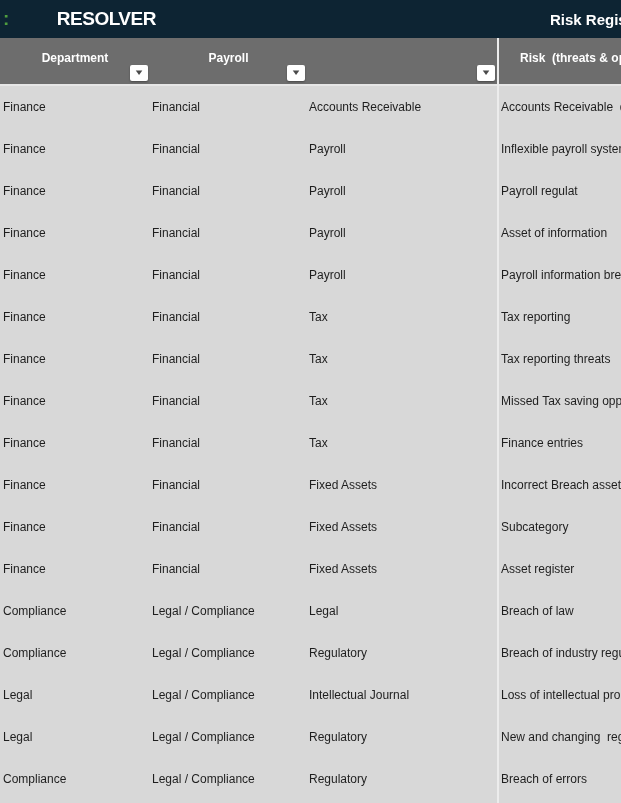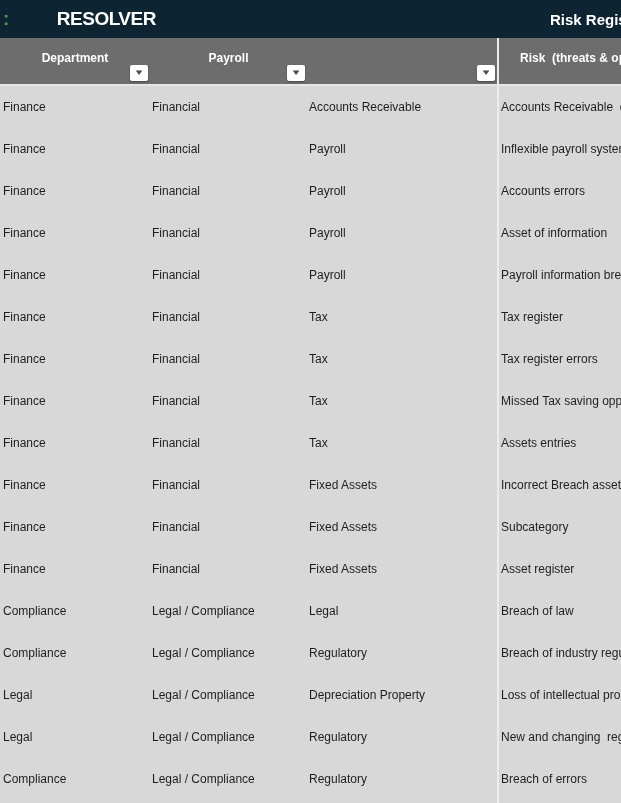--- a/index.html
+++ b/index.html
@@ -106,63 +106,63 @@
       <span class="cell c1">Finance</span>
       <span class="cell c2">Financial</span>
       <span class="cell c3">Payroll</span>
       <span class="cell c4">Inflexible payroll system</span>
     </div>
 
     <div class="row">
       <span class="cell c1">Finance</span>
       <span class="cell c2">Financial</span>
       <span class="cell c3">Payroll</span>
-      <span class="cell c4">Accounts errors</span>
+      <span class="cell c4">Payroll regulat</span>
     </div>
 
     <div class="row">
       <span class="cell c1">Finance</span>
       <span class="cell c2">Financial</span>
       <span class="cell c3">Payroll</span>
       <span class="cell c4">Asset of information</span>
     </div>
 
     <div class="row">
       <span class="cell c1">Finance</span>
       <span class="cell c2">Financial</span>
       <span class="cell c3">Payroll</span>
       <span class="cell c4">Payroll information breach</span>
     </div>
 
     <div class="row">
       <span class="cell c1">Finance</span>
       <span class="cell c2">Financial</span>
       <span class="cell c3">Tax</span>
-      <span class="cell c4">Tax register</span>
-    </div>
-
-    <div class="row">
-      <span class="cell c1">Finance</span>
-      <span class="cell c2">Financial</span>
-      <span class="cell c3">Tax</span>
-      <span class="cell c4">Tax register errors</span>
+      <span class="cell c4">Tax reporting</span>
+    </div>
+
+    <div class="row">
+      <span class="cell c1">Finance</span>
+      <span class="cell c2">Financial</span>
+      <span class="cell c3">Tax</span>
+      <span class="cell c4">Tax reporting threats</span>
     </div>
 
     <div class="row">
       <span class="cell c1">Finance</span>
       <span class="cell c2">Financial</span>
       <span class="cell c3">Tax</span>
       <span class="cell c4">Missed Tax saving opportu</span>
     </div>
 
     <div class="row">
       <span class="cell c1">Finance</span>
       <span class="cell c2">Financial</span>
       <span class="cell c3">Tax</span>
-      <span class="cell c4">Assets entries</span>
+      <span class="cell c4">Finance entries</span>
     </div>
 
     <div class="row">
       <span class="cell c1">Finance</span>
       <span class="cell c2">Financial</span>
       <span class="cell c3">Fixed Assets</span>
       <span class="cell c4">Incorrect Breach assets</span>
     </div>
 
     <div class="row">
@@ -189,21 +189,21 @@
     <div class="row">
       <span class="cell c1">Compliance</span>
       <span class="cell c2">Legal / Compliance</span>
       <span class="cell c3">Regulatory</span>
       <span class="cell c4">Breach of industry regulat</span>
     </div>
 
     <div class="row">
       <span class="cell c1">Legal</span>
       <span class="cell c2">Legal / Compliance</span>
-      <span class="cell c3">Depreciation Property</span>
+      <span class="cell c3">Intellectual Journal</span>
       <span class="cell c4">Loss of intellectual proper</span>
     </div>
 
     <div class="row">
       <span class="cell c1">Legal</span>
       <span class="cell c2">Legal / Compliance</span>
       <span class="cell c3">Regulatory</span>
       <span class="cell c4">New and changing  regula</span>
     </div>
 

